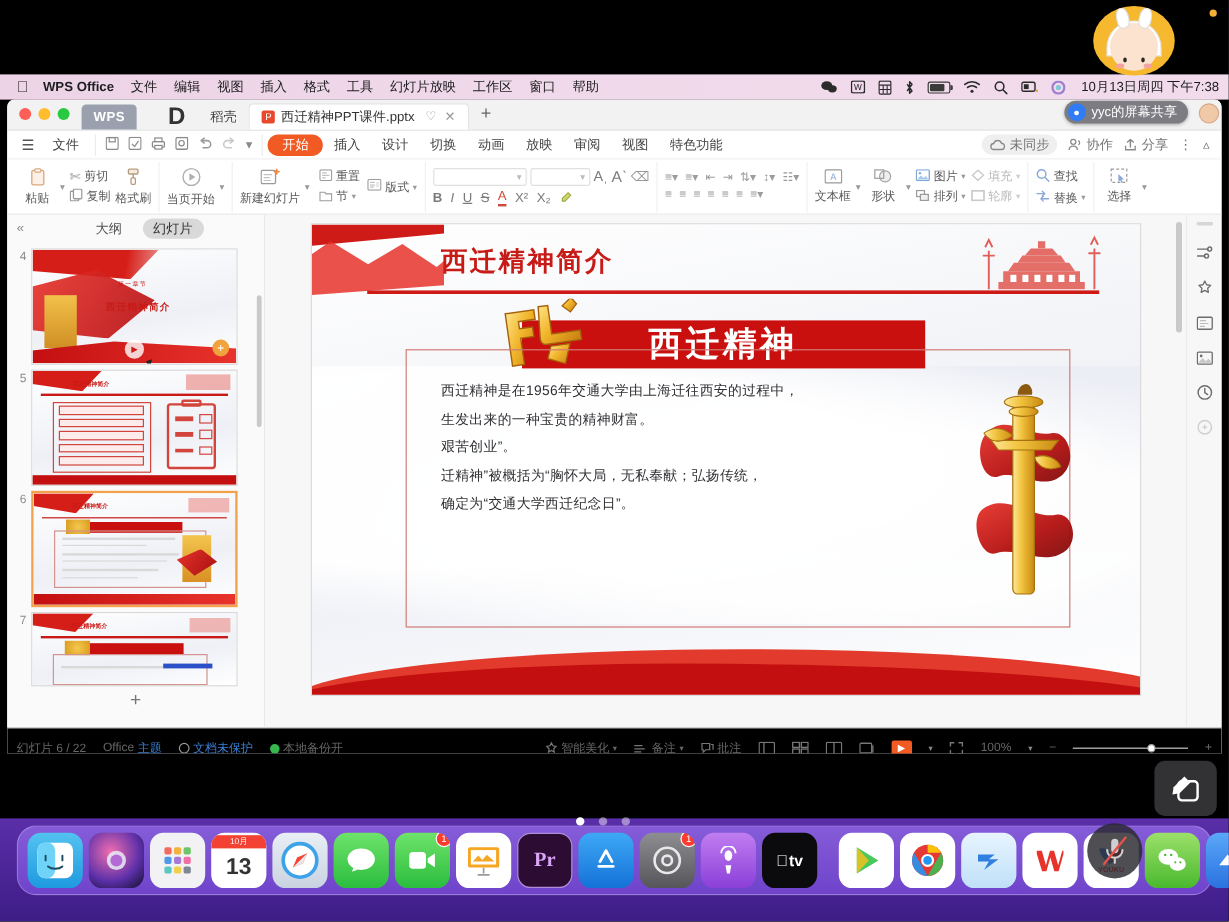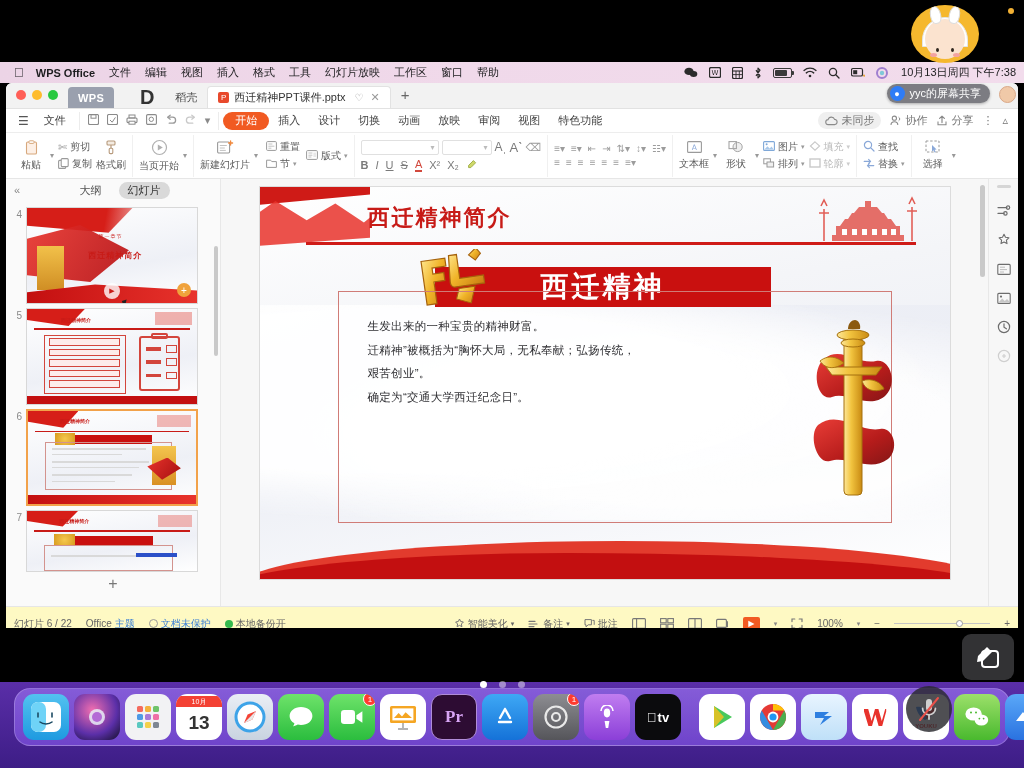--- a/index.html
+++ b/index.html
@@ -136,21 +136,21 @@
   .notes{width:100%;flex:1;border-top:1px solid #e6e6e6;padding:6px 0 0 110px;font-size:10px;color:#9e9e9e;background:#f7f7f7;}
   .stagescroll{position:absolute;right:3px;top:6px;width:5px;height:92px;background:#c9c9c9;border-radius:3px;}
 
   
   .rail{width:30px;background:#f7f7f7;border-left:1px solid #e8e8e8;display:flex;flex-direction:column;align-items:center;padding-top:6px;gap:13px;}
   .rail .ri{color:#6d6d6d;font-size:12px;display:flex;align-items:center;justify-content:center;width:18px;height:16px;}
   .rail .ri.dim{color:#cfcfcf;}
   .railtop{width:14px;height:3px;background:#d6d6d6;border-radius:2px;margin-bottom:2px;}
 
   
-  .status{height:34px;background:#fef9c3;border-top:1px solid #e6e6e6;display:flex;align-items:center;padding:0 8px;font-size:10px;color:#666;gap:14px;}
+  .status{height:34px;background:#000000;border-top:1px solid #e6e6e6;display:flex;align-items:center;padding:0 8px;font-size:10px;color:#666;gap:14px;}
   .status .sp{flex:1;}
   .status .si{display:flex;align-items:center;gap:3px;white-space:nowrap;}
   .status a{color:#3b7fd4;text-decoration:none;text-align:center;}
   .dotgreen{width:8px;height:8px;border-radius:50%;background:#35b94e;display:inline-block;}
   .dotgray{width:9px;height:9px;border-radius:50%;border:1px solid #9a9a9a;display:inline-block;}
   .playbtn{background:#f15a22;color:#fff;width:17px;height:14px;border-radius:2px;display:flex;align-items:center;justify-content:center;font-size:8px;}
   .zoomtrack{width:96px;height:1px;background:#c5c5c5;position:relative;}
   .zoomtrack i{position:absolute;left:62px;top:-3px;width:7px;height:7px;border-radius:50%;background:#fff;border:1px solid #9b9b9b;}
 
   
@@ -814,23 +814,24 @@
                 <path d="M38 6 L46 6 L46 30 L70 30 L70 38 L40 38 C38 38 36 36 36 33 Z" fill="url(#gld)" stroke="#a5620c" stroke-width="1.2"></path>
                 <path d="M58 8 L66 2 L70 8 L64 14 Z" fill="url(#gld)" stroke="#a5620c" stroke-width="1.1"></path>
                 <path d="M44 40 L60 40 L54 56 L40 50 Z" fill="url(#gld)" stroke="#a5620c" stroke-width="1.1"></path>
               </g>
             </svg>
           </div>
 
           <div class="sl-box"></div>
 
           <div class="sl-text">
+            <div>西迁精神是在1956年交通大学由上海迁往西安的过程中，</div>
             <div>生发出来的一种宝贵的精神财富。</div>
+            <div>艰苦创业”。</div>
             <div>迁精神”被概括为“胸怀大局，无私奉献；弘扬传统，</div>
-            <div>艰苦创业”。</div>
             <div>确定为“交通大学西迁纪念日”。</div>
           </div>
 
           <div class="sl-col">
             <svg viewBox="0 0 96 190" width="96" height="190">
               <defs>
                 <linearGradient id="gcol" x1="0" y1="0" x2="1" y2="0">
                   <stop offset="0%" stop-color="#fde79a"></stop>
                     <stop offset="40%" stop-color="#f2c43f"></stop>
                     <stop offset="100%" stop-color="#c98a12"></stop>

